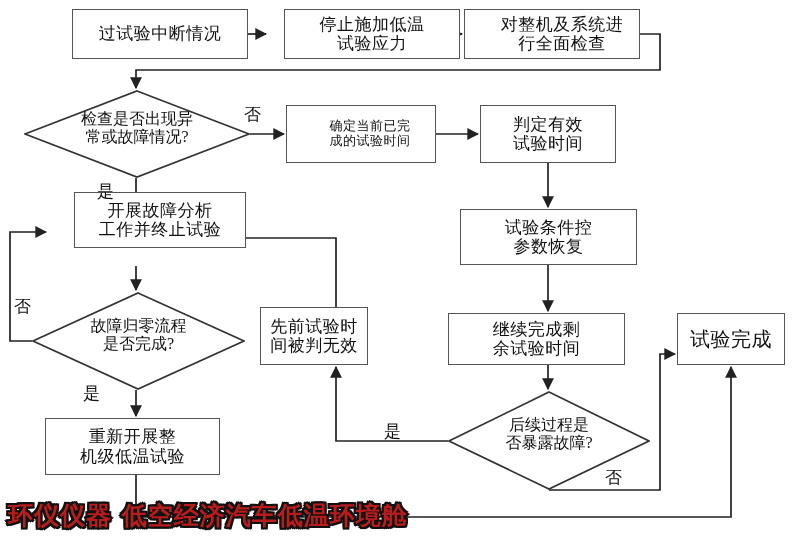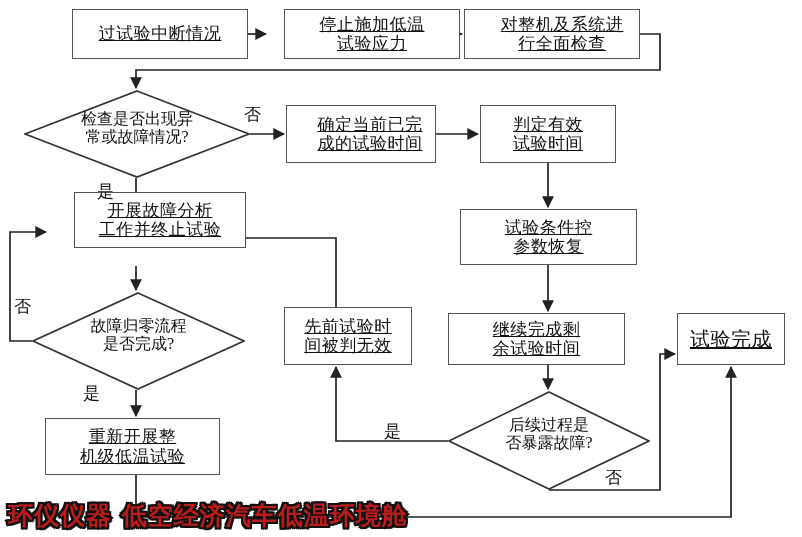--- a/index.html
+++ b/index.html
@@ -2,21 +2,21 @@
 <html><head>
 <meta charset="utf-8">
 <style>
   html,body{margin:0;padding:0;background:#ffffff;}
   body{font-family:"Liberation Serif","DejaVu Serif",serif;}
   #canvas{position:relative;width:802px;height:537px;background:#fff;overflow:hidden;}
   #svg-layer{position:absolute;left:0;top:0;width:802px;height:537px;}
   .node{position:absolute;box-sizing:border-box;display:flex;align-items:center;
         justify-content:center;text-align:center;color:#111;}
   .proc{border:1.6px solid #555;background:#fff;}
-  .nodetext{line-height:1.12;font-weight:400;letter-spacing:0.5px;white-space:pre-line;text-decoration:underline;}
+  .nodetext{line-height:1.12;font-weight:400;letter-spacing:0.5px;white-space:pre-line;}
   .dia-label{position:absolute;color:#111;font-weight:400;}
   .watermark{position:absolute;font-family:"DejaVu Sans","Liberation Sans",sans-serif;
      font-weight:bold;color:#b91c1c;
      -webkit-text-stroke:3px #111;paint-order:stroke fill;
      text-shadow:
         -2px -2px 0 #111, 2px -2px 0 #111, -2px 2px 0 #111, 2px 2px 0 #111,
         -2px 0 0 #111, 2px 0 0 #111, 0 -2px 0 #111, 0 2px 0 #111;}
   .dtext{position:absolute;text-align:center;line-height:1.12;color:#111;white-space:pre-line;}
 </style>
 </head>
@@ -74,40 +74,40 @@
     <span class="nodetext" style="font-size:17px;">停止施加低温
 试验应力</span>
   </div>
 
   <div class="node proc" style="left:464px;top:9px;width:176px;height:50px;padding-left:20px;">
     <span class="nodetext" style="font-size:17px;">对整机及系统进
 行全面检查</span>
   </div>
 
   <div class="node proc" style="left:286px;top:105px;width:150px;height:58px;">
-    <span class="nodetext" style="font-size:17px;margin-left:18px;">确定当前已完
+    <span class="nodetext" style="font-size:13px;margin-left:18px;">确定当前已完
 成的试验时间</span>
   </div>
 
   <div class="node proc" style="left:480px;top:105px;width:136px;height:58px;">
     <span class="nodetext" style="font-size:17px;">判定有效
 试验时间</span>
   </div>
 
   <div class="node proc" style="left:48px;top:192px;width:172px;height:56px;margin-left:26px;">
     <span class="nodetext" style="font-size:17px;">开展故障分析
 工作并终止试验</span>
   </div>
 
   <div class="node proc" style="left:460px;top:209px;width:177px;height:56px;">
     <span class="nodetext" style="font-size:17px;">试验条件控
 参数恢复</span>
   </div>
 
-  <div class="node proc" style="left:284px;top:307px;width:128px;height:58px;">
+  <div class="node proc" style="left:260px;top:307px;width:108px;height:58px;">
     <span class="nodetext" style="font-size:17px;">先前试验时
 间被判无效</span>
   </div>
 
   <div class="node proc" style="left:448px;top:313px;width:177px;height:52px;">
     <span class="nodetext" style="font-size:17px;">继续完成剩
 余试验时间</span>
   </div>
 
   <div class="node proc" style="left:677px;top:313px;width:108px;height:52px;">

